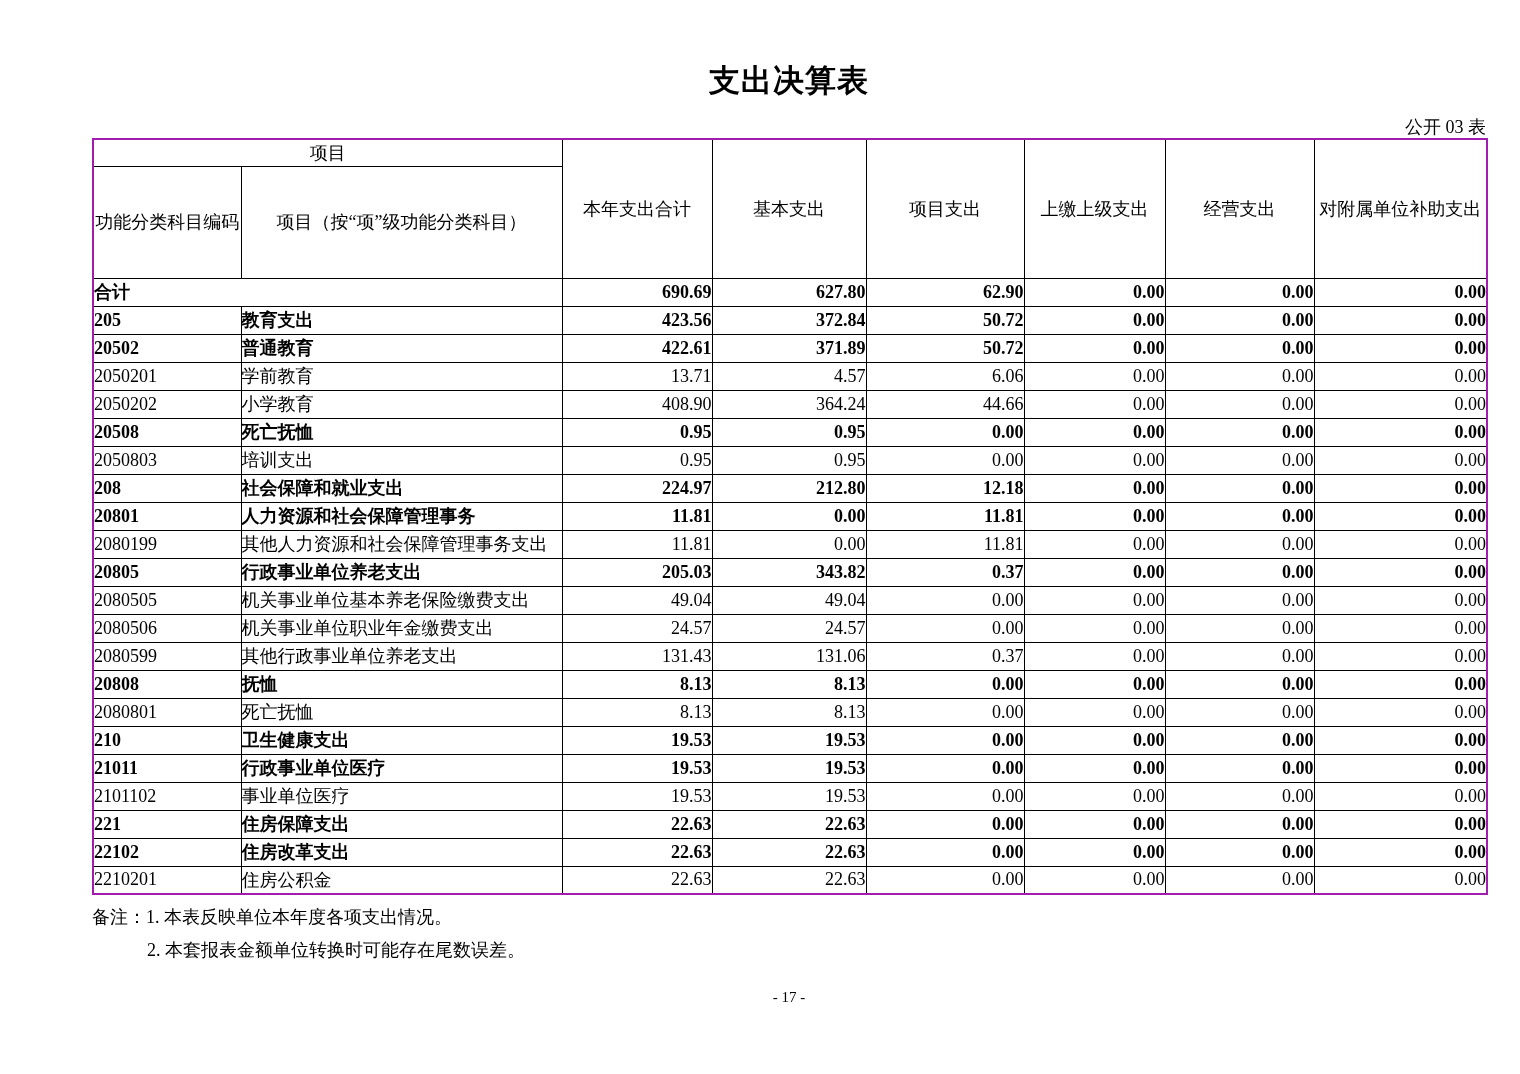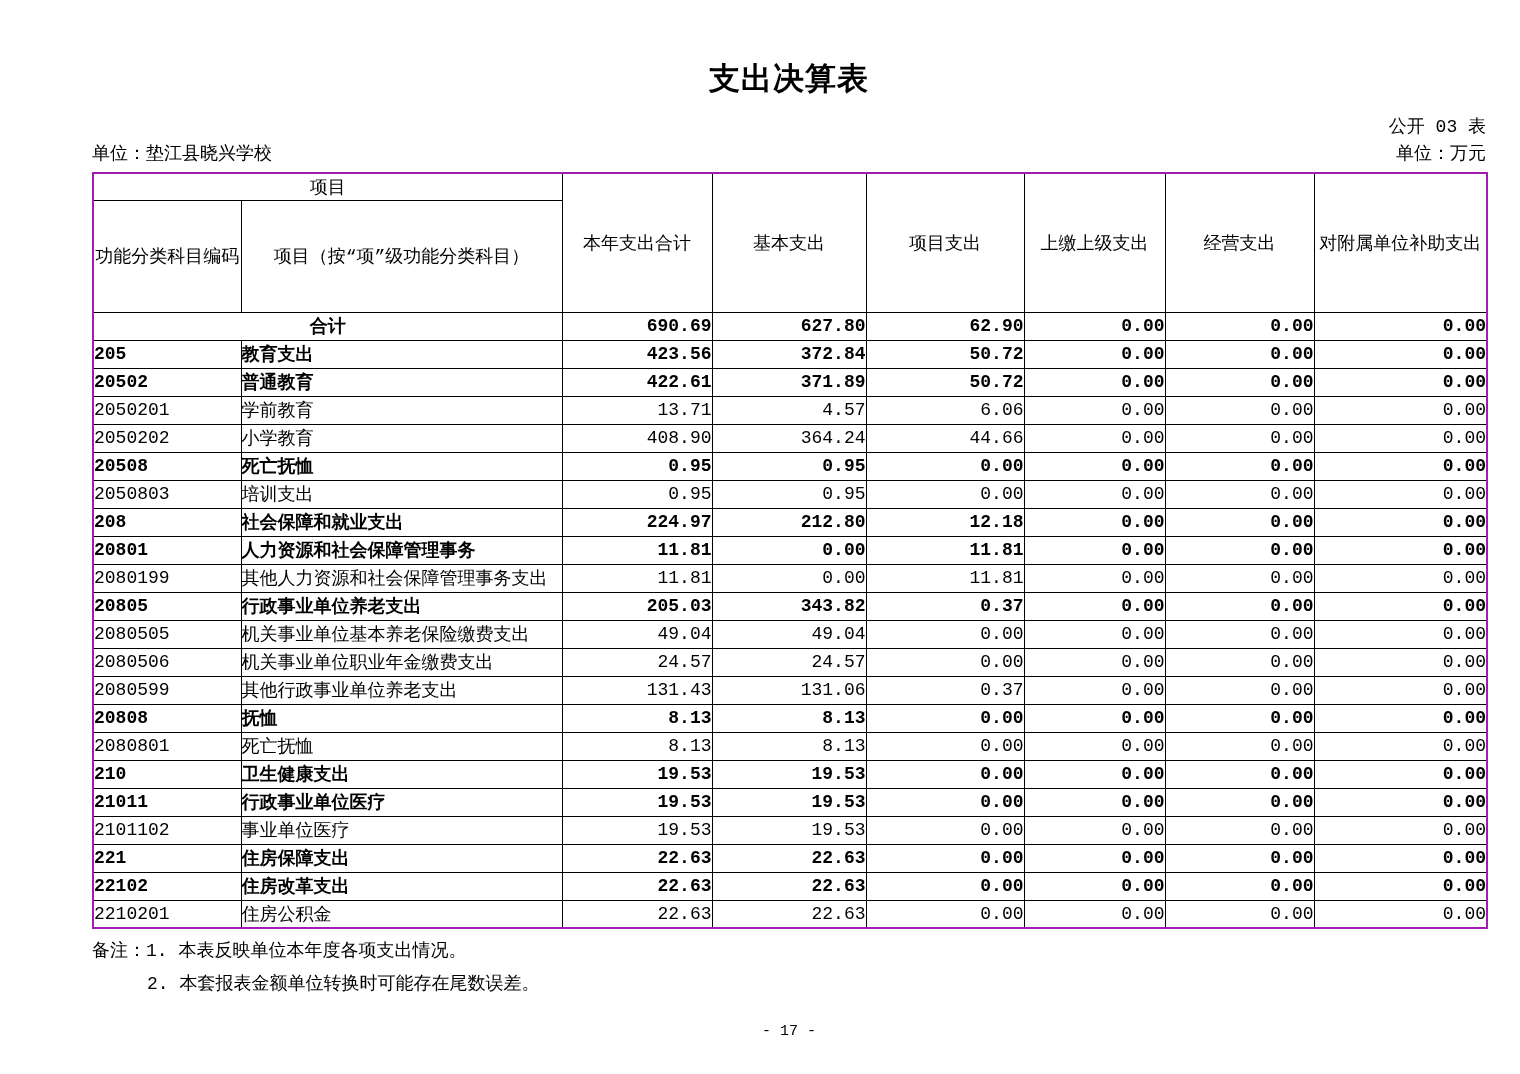--- a/index.html
+++ b/index.html
@@ -4,21 +4,21 @@
 <style>
   * { box-sizing: border-box; }
   html, body {
     margin: 0; padding: 0;
     width: 1520px; height: 1074px;
     background: #ffffff;
     color: #000000;
     font-family: "Liberation Serif", "DejaVu Serif", serif;
     overflow: hidden;
   }
-  .sheet { position: relative; width: 1260px; height: 1074px; font-family: Liberation Mono, monospace; }
+  .sheet { position: relative; width: 1260px; height: 1074px; }
   .content { margin: 0 34px 0 92px; width: 1394px; }
 
   .title {
     margin: 0; padding-top: 62px;
     text-align: center;
     font-size: 31px; font-weight: bold;
     letter-spacing: 1px;
     line-height: 38px;
   }
   .table-code {
@@ -44,21 +44,21 @@
     font-size: 18px;
     padding: 0;
     overflow: hidden;
     white-space: nowrap;
   }
   table.fin thead tr.h1 th { height: 27px; text-align: center; }
   table.fin thead tr.h2 th { height: 112px; vertical-align: middle; }
   table.fin tbody tr { height: 28px; }
   td.code { text-align: left; padding-left: 4px; }
   td.name { text-align: left; padding-left: 3px; }
-  td.name.center { text-align: center; margin-left: 12px; }
+  td.name.center { text-align: left; margin-left: 12px; }
   td.num  { text-align: right; padding-right: 8px; }
   tr.bold td { font-weight: bold; }
 
   .notes { margin-top: 6px; font-size: 18px; line-height: 33px; }
   .note-indent { padding-left: 55px; }
 
   .page-number {
     margin-top: 22px;
     text-align: center;
     font-size: 15px;
@@ -67,24 +67,20 @@
 </head>
 <body>
 
 <div class="sheet">
   <div class="content">
 
     <h1 class="title">支出决算表</h1>
 
     <div class="table-code">公开 03 表</div>
 
-    <div class="meta-row">
-      <span>单位：垫江县晓兴学校</span>
-      <span>单位：万元</span>
-    </div>
 
     <table class="fin">
       <colgroup>
         <col style="width:148px">
         <col style="width:321px">
         <col style="width:150px">
         <col style="width:154px">
         <col style="width:158px">
         <col style="width:141px">
         <col style="width:149px">

